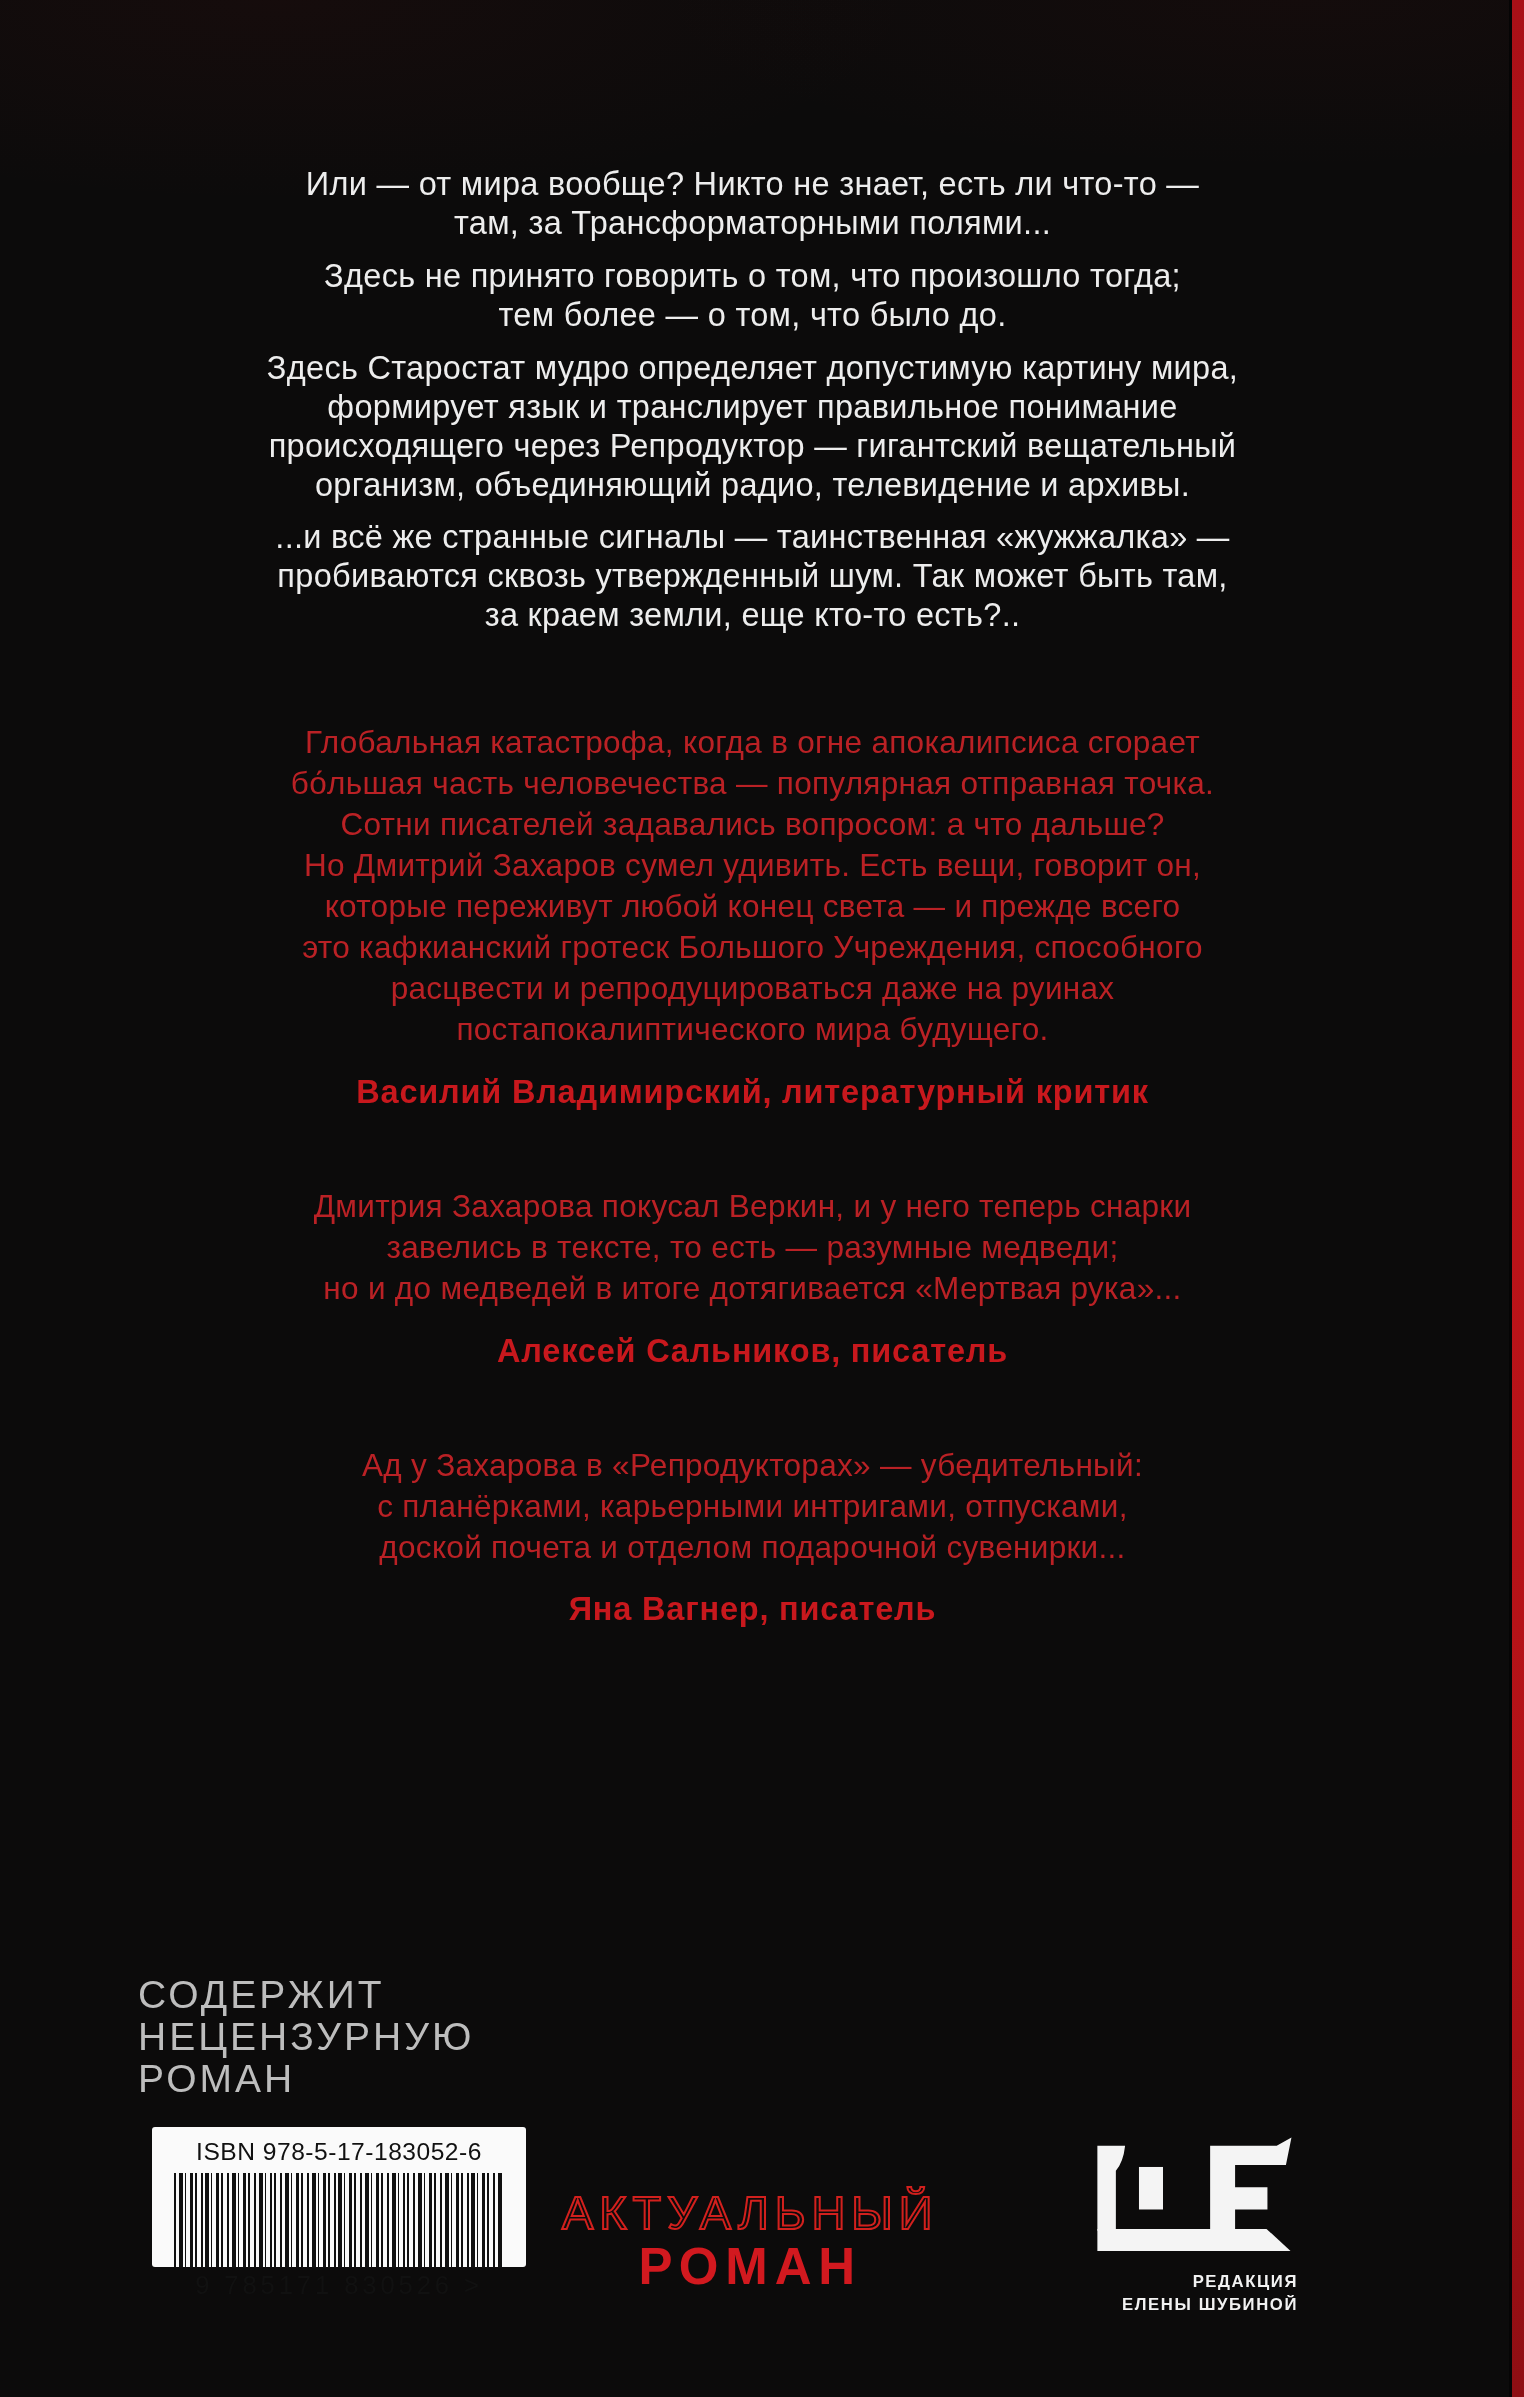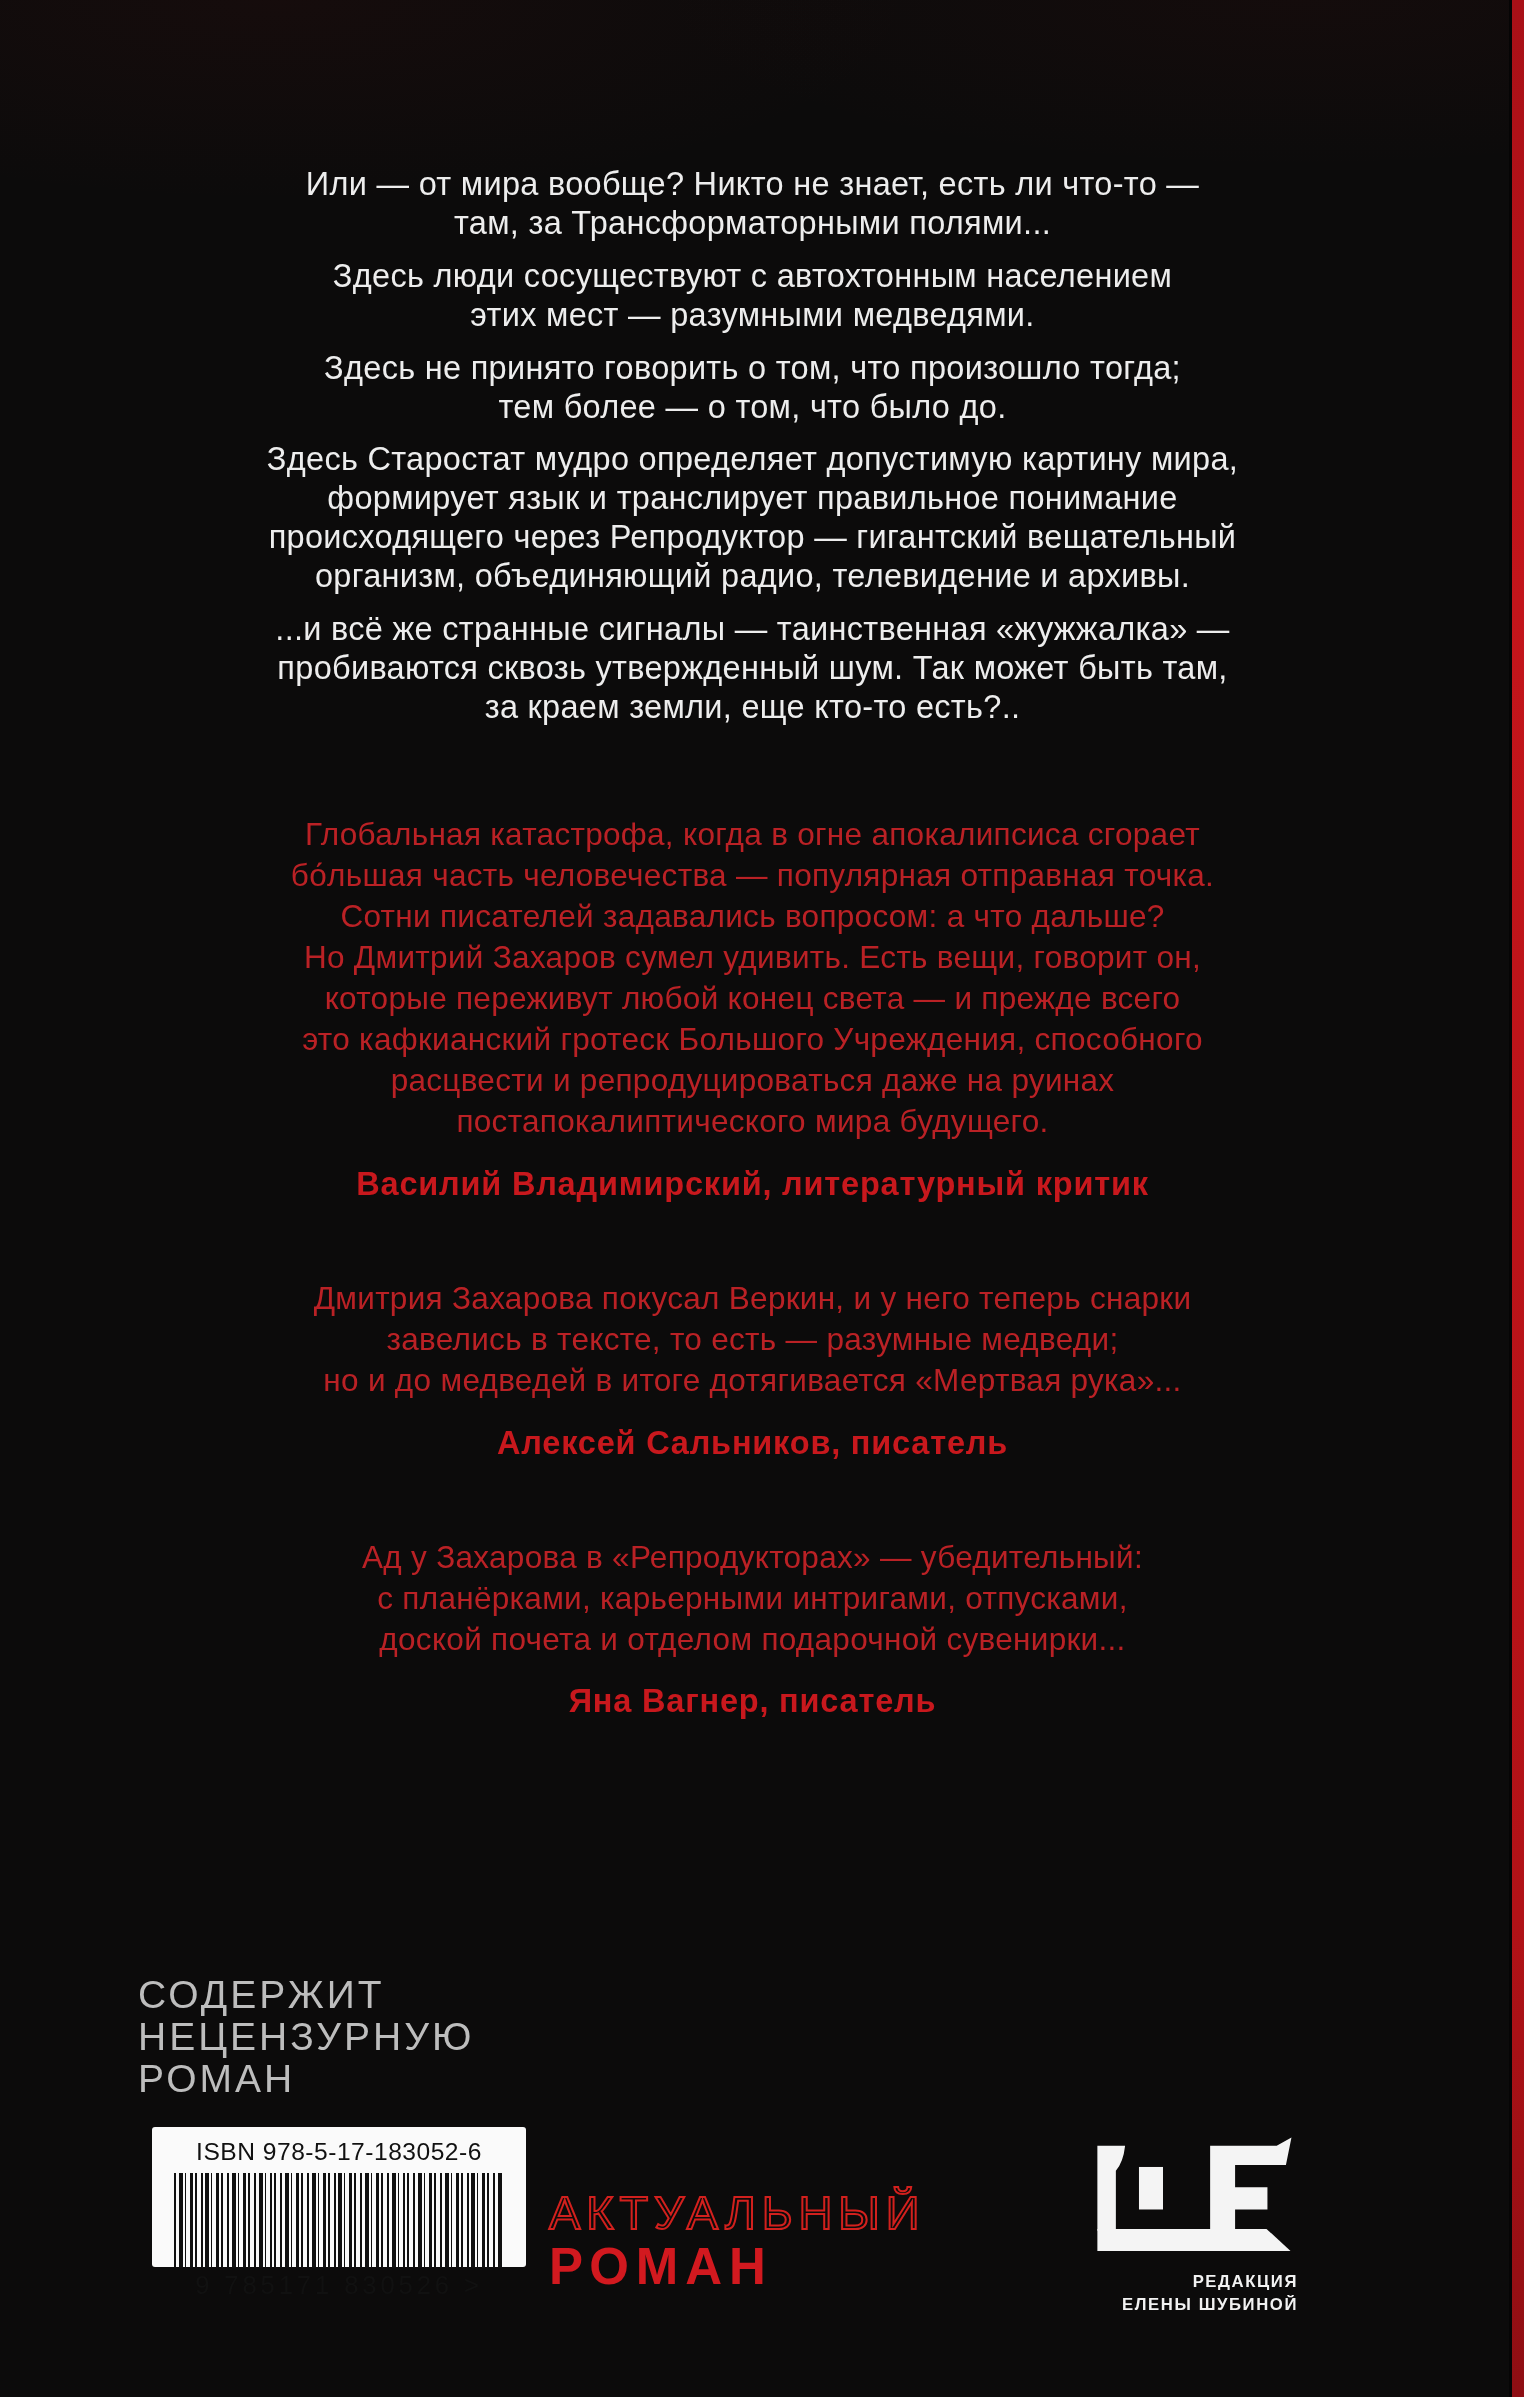--- a/index.html
+++ b/index.html
@@ -51,21 +51,21 @@
   .bars{
     height:95px;margin:6.9px 21.7px 0 21.7px;
     background:repeating-linear-gradient(90deg,
       #101010 0 2px, transparent 2px 4.9px,
       #101010 4.9px 8.9px, transparent 8.9px 10.8px,
       #101010 10.8px 11.8px, transparent 11.8px 15.8px,
       #101010 15.8px 18.7px, transparent 18.7px 20.7px,
       #101010 20.7px 22.7px, transparent 22.7px 26.6px);
   }
   .barcode-digits{text-align:center;font-size:25.6px;letter-spacing:3.9px;margin-top:3px;font-weight:400;}
-  .series-badge{position:absolute;left:549px;top:2185px;z-index:2;text-align:left;}
+  .series-badge{position:absolute;left:562px;top:2185px;z-index:2;text-align:center;}
   .series-line1{
     font-size:47px;line-height:55px;letter-spacing:5.9px;font-weight:400;
     color:transparent;-webkit-text-stroke:2px #d2201d;
   }
   @supports not (-webkit-text-stroke: 1px #000){ .series-line1{color:#d2201d;} }
   .series-line2{
     font-size:51px;line-height:49px;letter-spacing:6.9px;font-weight:800;color:#d2191f;margin-top:2px;
   }
   .publisher{position:absolute;left:1089px;top:2130px;width:209px;z-index:2;}
   .publisher svg{display:block;width:209px;height:122px;}
@@ -82,22 +82,20 @@
   <div class="page-edge"></div>
 
   <div class="main">
 
     <div>
 
 
         <p class="syn-p ml">Или — от мира вообще? Никто не знает, есть ли что-то —
 там, за Трансформаторными полями...</p>
 
-        <p class="syn-p ml">Здесь люди сосуществуют с автохтонным населением
-этих мест — разумными медведями.</p>
 
         <p class="syn-p ml">Здесь не принято говорить о том, что произошло тогда;
 тем более — о том, что было до.</p>
 
         <p class="syn-p ml">Здесь Старостат мудро определяет допустимую картину мира,
 формирует язык и транслирует правильное понимание
 происходящего через Репродуктор — гигантский вещательный
 организм, объединяющий радио, телевидение и архивы.</p>
 
         <p class="syn-p ml">...и всё же странные сигналы — таинственная «жужжалка» —

